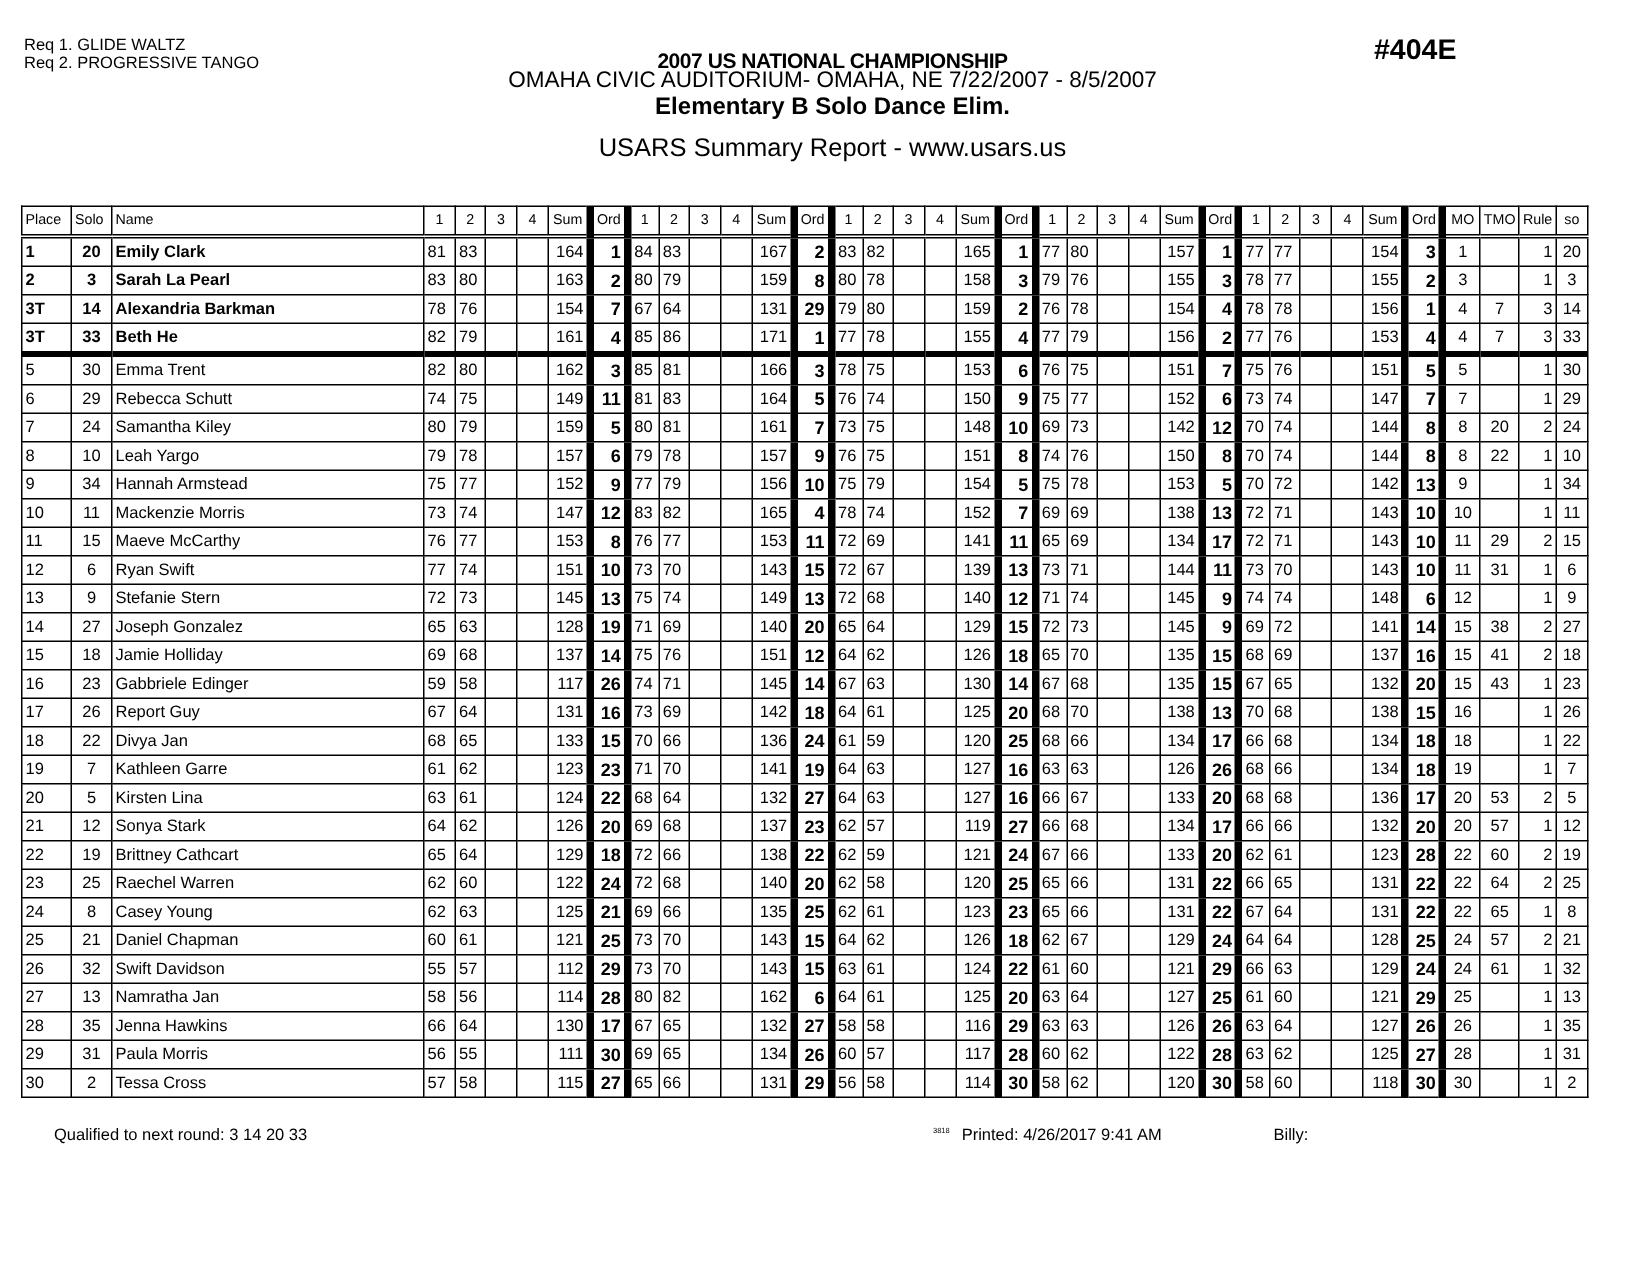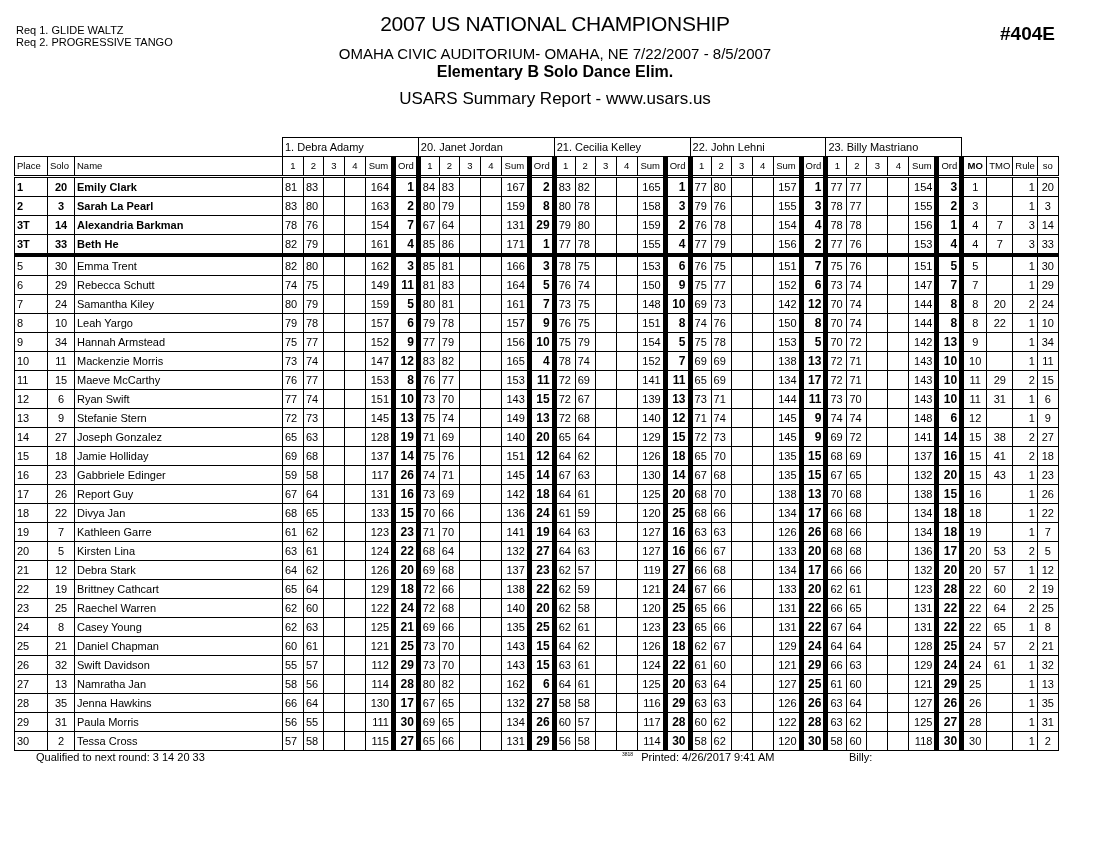--- a/index.html
+++ b/index.html
@@ -1,23 +1,23 @@
 <!DOCTYPE html>
 <html><head>
 <meta charset="utf-8">
 <style>
   html, body { margin:0; padding:0; background:#ffffff; }
   body { width:1100px; height:850px; position:relative; font-family:"Liberation Sans", sans-serif; color:#000; overflow:hidden; }
   .req { position:absolute; left:16px; top:24px; font-size:11px; line-height:12px; }
   .hdr { position:absolute; left:250px; width:610px; text-align:center; }
-  .h1 { top:12px; font-size:21px; font-weight:normal; letter-spacing:-0.3px; }
+  .h1 { top:32px; font-size:14px; font-weight:bold; letter-spacing:-0.3px; }
   .h2 { top:45px; font-size:15px; }
   .h3 { top:63px; font-size:16px; font-weight:bold; }
   .h4 { top:89px; font-size:17px; }
-  .evno { position:absolute; left:1000px; top:23px; font-size:19px; font-weight:bold; }
+  .evno { position:absolute; left:916px; top:23px; font-size:19px; font-weight:bold; }
 
   table.res { position:absolute; left:14px; top:137px; border-collapse:collapse; table-layout:fixed; font-size:11px; }
   table.res td { border:1px solid #000; padding:0 2px; height:18px; line-height:18px; white-space:nowrap; overflow:hidden; }
   tr.judges td { height:18px; font-size:11px; }
   tr.judges td.blank { border:none; }
   tr.colhdr td { font-size:9.5px; height:18px; border-bottom:3px double #000; }
   td.judge-name { text-align:left; padding-left:4px; }
   td.num { text-align:right; }
   td.ctr { text-align:center; }
   td.ord { font-weight:bold; font-size:12px; text-align:right; border-left:5px solid #000 !important; }
@@ -77,29 +77,20 @@
       <col style="width: 21px;">
       <col style="width: 21px;">
       <col style="width: 28px;">
       <col style="width: 22px;">
       <col style="width: 25px;">
       <col style="width: 26px;">
       <col style="width: 24px;">
       <col style="width: 21px;">
     </colgroup>
   <tbody id="tb">
-      <tr class="judges">
-        <td class="blank" colspan="3"></td>
-        <td class="judge-name" colspan="6">1.  Debra Adamy</td>
-        <td class="judge-name" colspan="6">20.  Janet Jordan</td>
-        <td class="judge-name" colspan="6">21.  Cecilia Kelley</td>
-        <td class="judge-name" colspan="6">22.  John Lehni</td>
-        <td class="judge-name" colspan="6">23.  Billy Mastriano</td>
-        <td class="blank" colspan="4"></td>
-      </tr>
       <tr class="colhdr">
         <td>Place</td>
         <td>Solo</td>
         <td>Name</td>
         <td class="ctr">1</td>
         <td class="ctr">2</td>
         <td class="ctr">3</td>
         <td class="ctr">4</td>
         <td class="ctr">Sum</td>
         <td class="ctr ordh" style="border-left: 5px solid rgb(0, 0, 0);">Ord</td>
@@ -120,21 +111,21 @@
         <td class="ctr">3</td>
         <td class="ctr">4</td>
         <td class="ctr">Sum</td>
         <td class="ctr ordh" style="border-left: 5px solid rgb(0, 0, 0);">Ord</td>
         <td class="ctr jfirst" style="border-left: 5px solid rgb(0, 0, 0);">1</td>
         <td class="ctr">2</td>
         <td class="ctr">3</td>
         <td class="ctr">4</td>
         <td class="ctr">Sum</td>
         <td class="ctr ordh" style="border-left: 5px solid rgb(0, 0, 0);">Ord</td>
-        <td class="ctr" style="border-left: 5px solid rgb(0, 0, 0); font-weight: bold;">MO</td>
+        <td class="ctr" style="border-left: 5px solid rgb(0, 0, 0);">MO</td>
         <td class="ctr">TMO</td>
         <td class="ctr">Rule</td>
         <td class="ctr">so</td>
       </tr>
       <tr class="top">
         <td>1</td>
         <td class="ctr">20</td>
         <td>Emily Clark</td>
         <td class="sc">81</td>
         <td class="sc">83</td>
@@ -908,21 +899,21 @@
         <td class="sc num">136</td>
         <td class="ord">17</td>
         <td class="sc ctr jfirst">20</td>
         <td class="sc ctr">53</td>
         <td class="sc num">2</td>
         <td class="sc ctr">5</td>
       </tr>
       <tr class="">
         <td>21</td>
         <td class="ctr">12</td>
-        <td>Debra Stark</td>
+        <td>Sonya Stark</td>
         <td class="sc">64</td>
         <td class="sc">62</td>
         <td class="sc"></td>
         <td class="sc"></td>
         <td class="sc num">126</td>
         <td class="ord">20</td>
         <td class="sc jfirst">69</td>
         <td class="sc">68</td>
         <td class="sc"></td>
         <td class="sc"></td>

